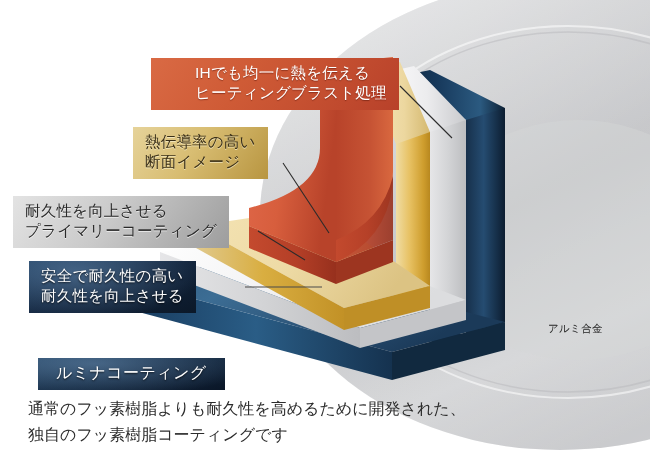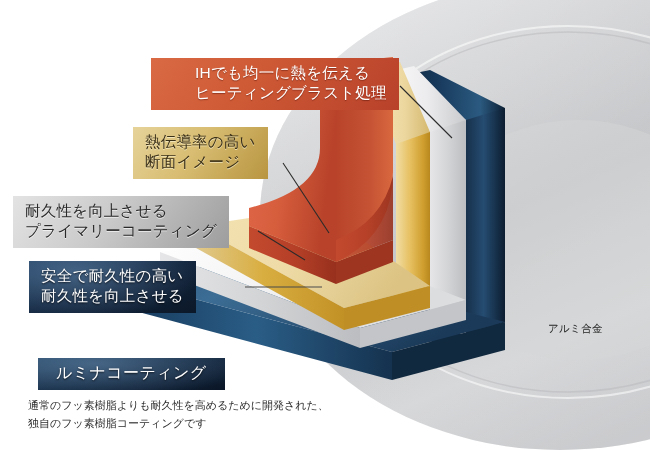--- a/index.html
+++ b/index.html
@@ -88,21 +88,21 @@
       radial-gradient(ellipse 130% 160% at 30% 18%, rgba(130,170,210,0.42) 0%, rgba(130,170,210,0) 65%),
       linear-gradient(165deg, #23415f 0%, #142941 50%, #0a1627 100%);
     text-shadow: 0 1px 2px rgba(0, 0, 0, 0.75);
   }
 
   .section-body {
     position: absolute;
     left: 28px;
     top: 396px;
     width: 600px;
-    font-size: 11px;
+    font-size: 16px;
     line-height: 1.65;
     color: #2c2c2c;
     white-space: pre-line;
   }
 
   .caption-note {
     position: absolute;
     left: 548px;
     top: 322px;
     font-size: 10.5px;

